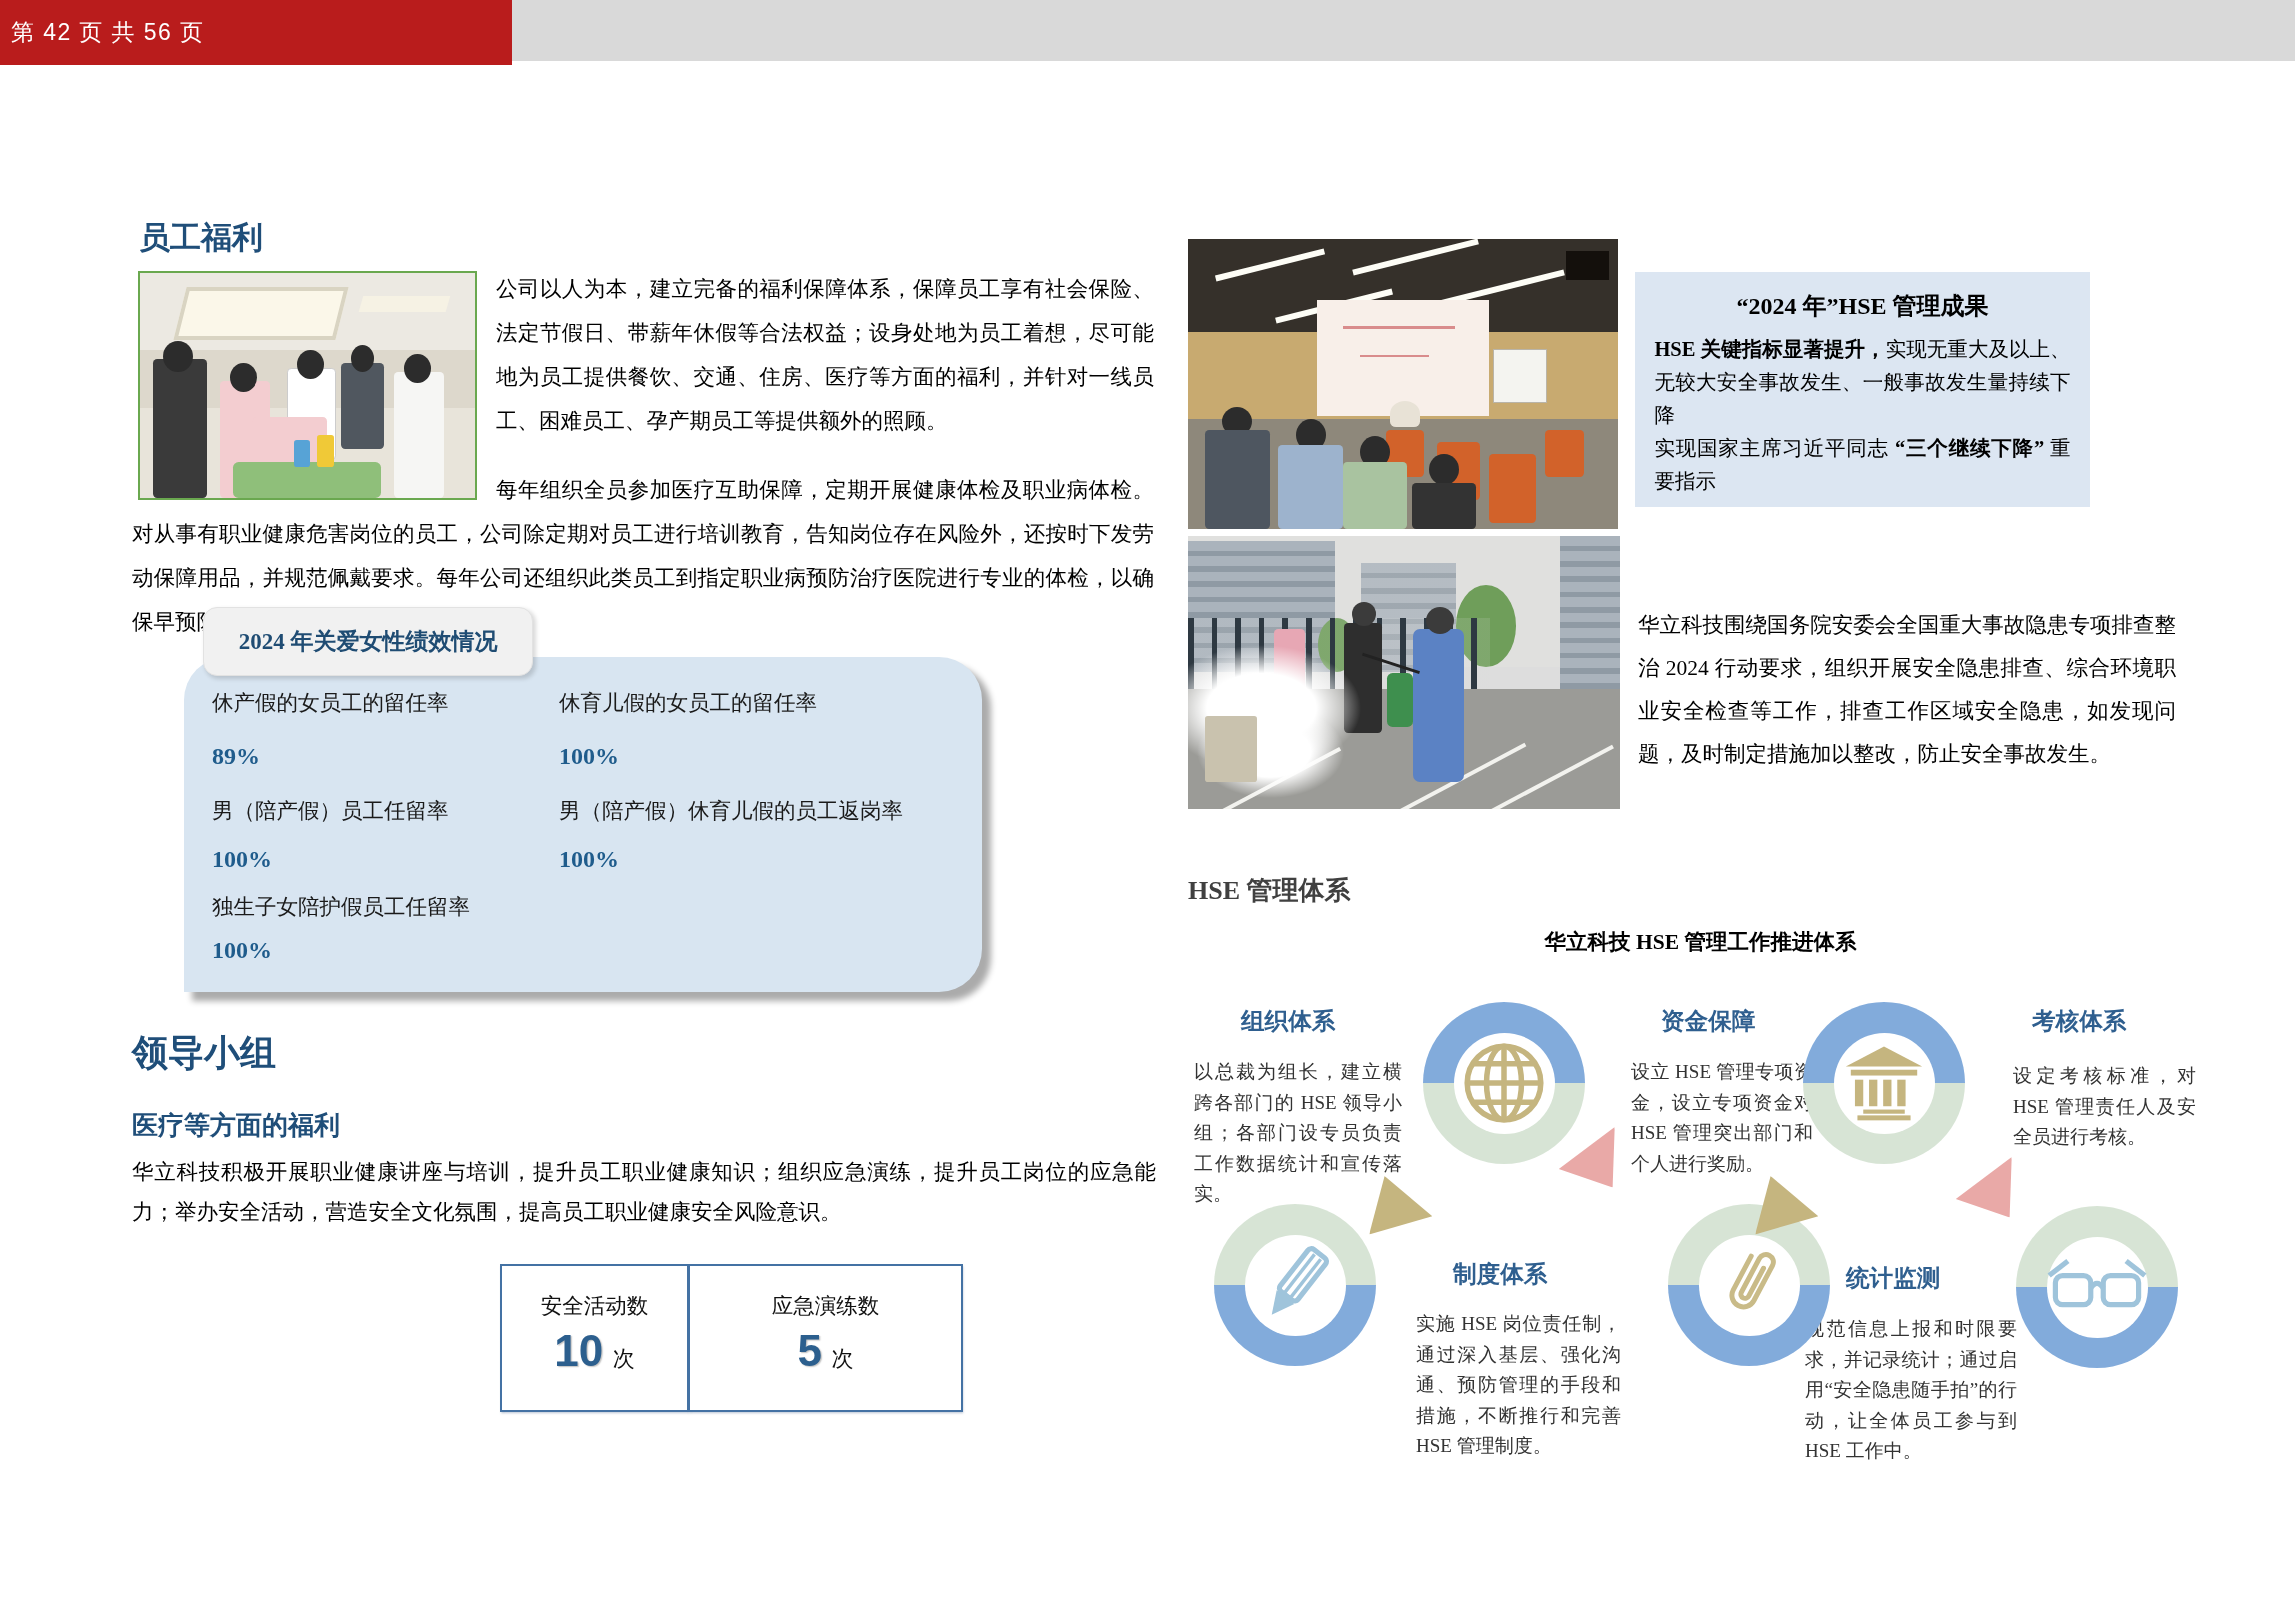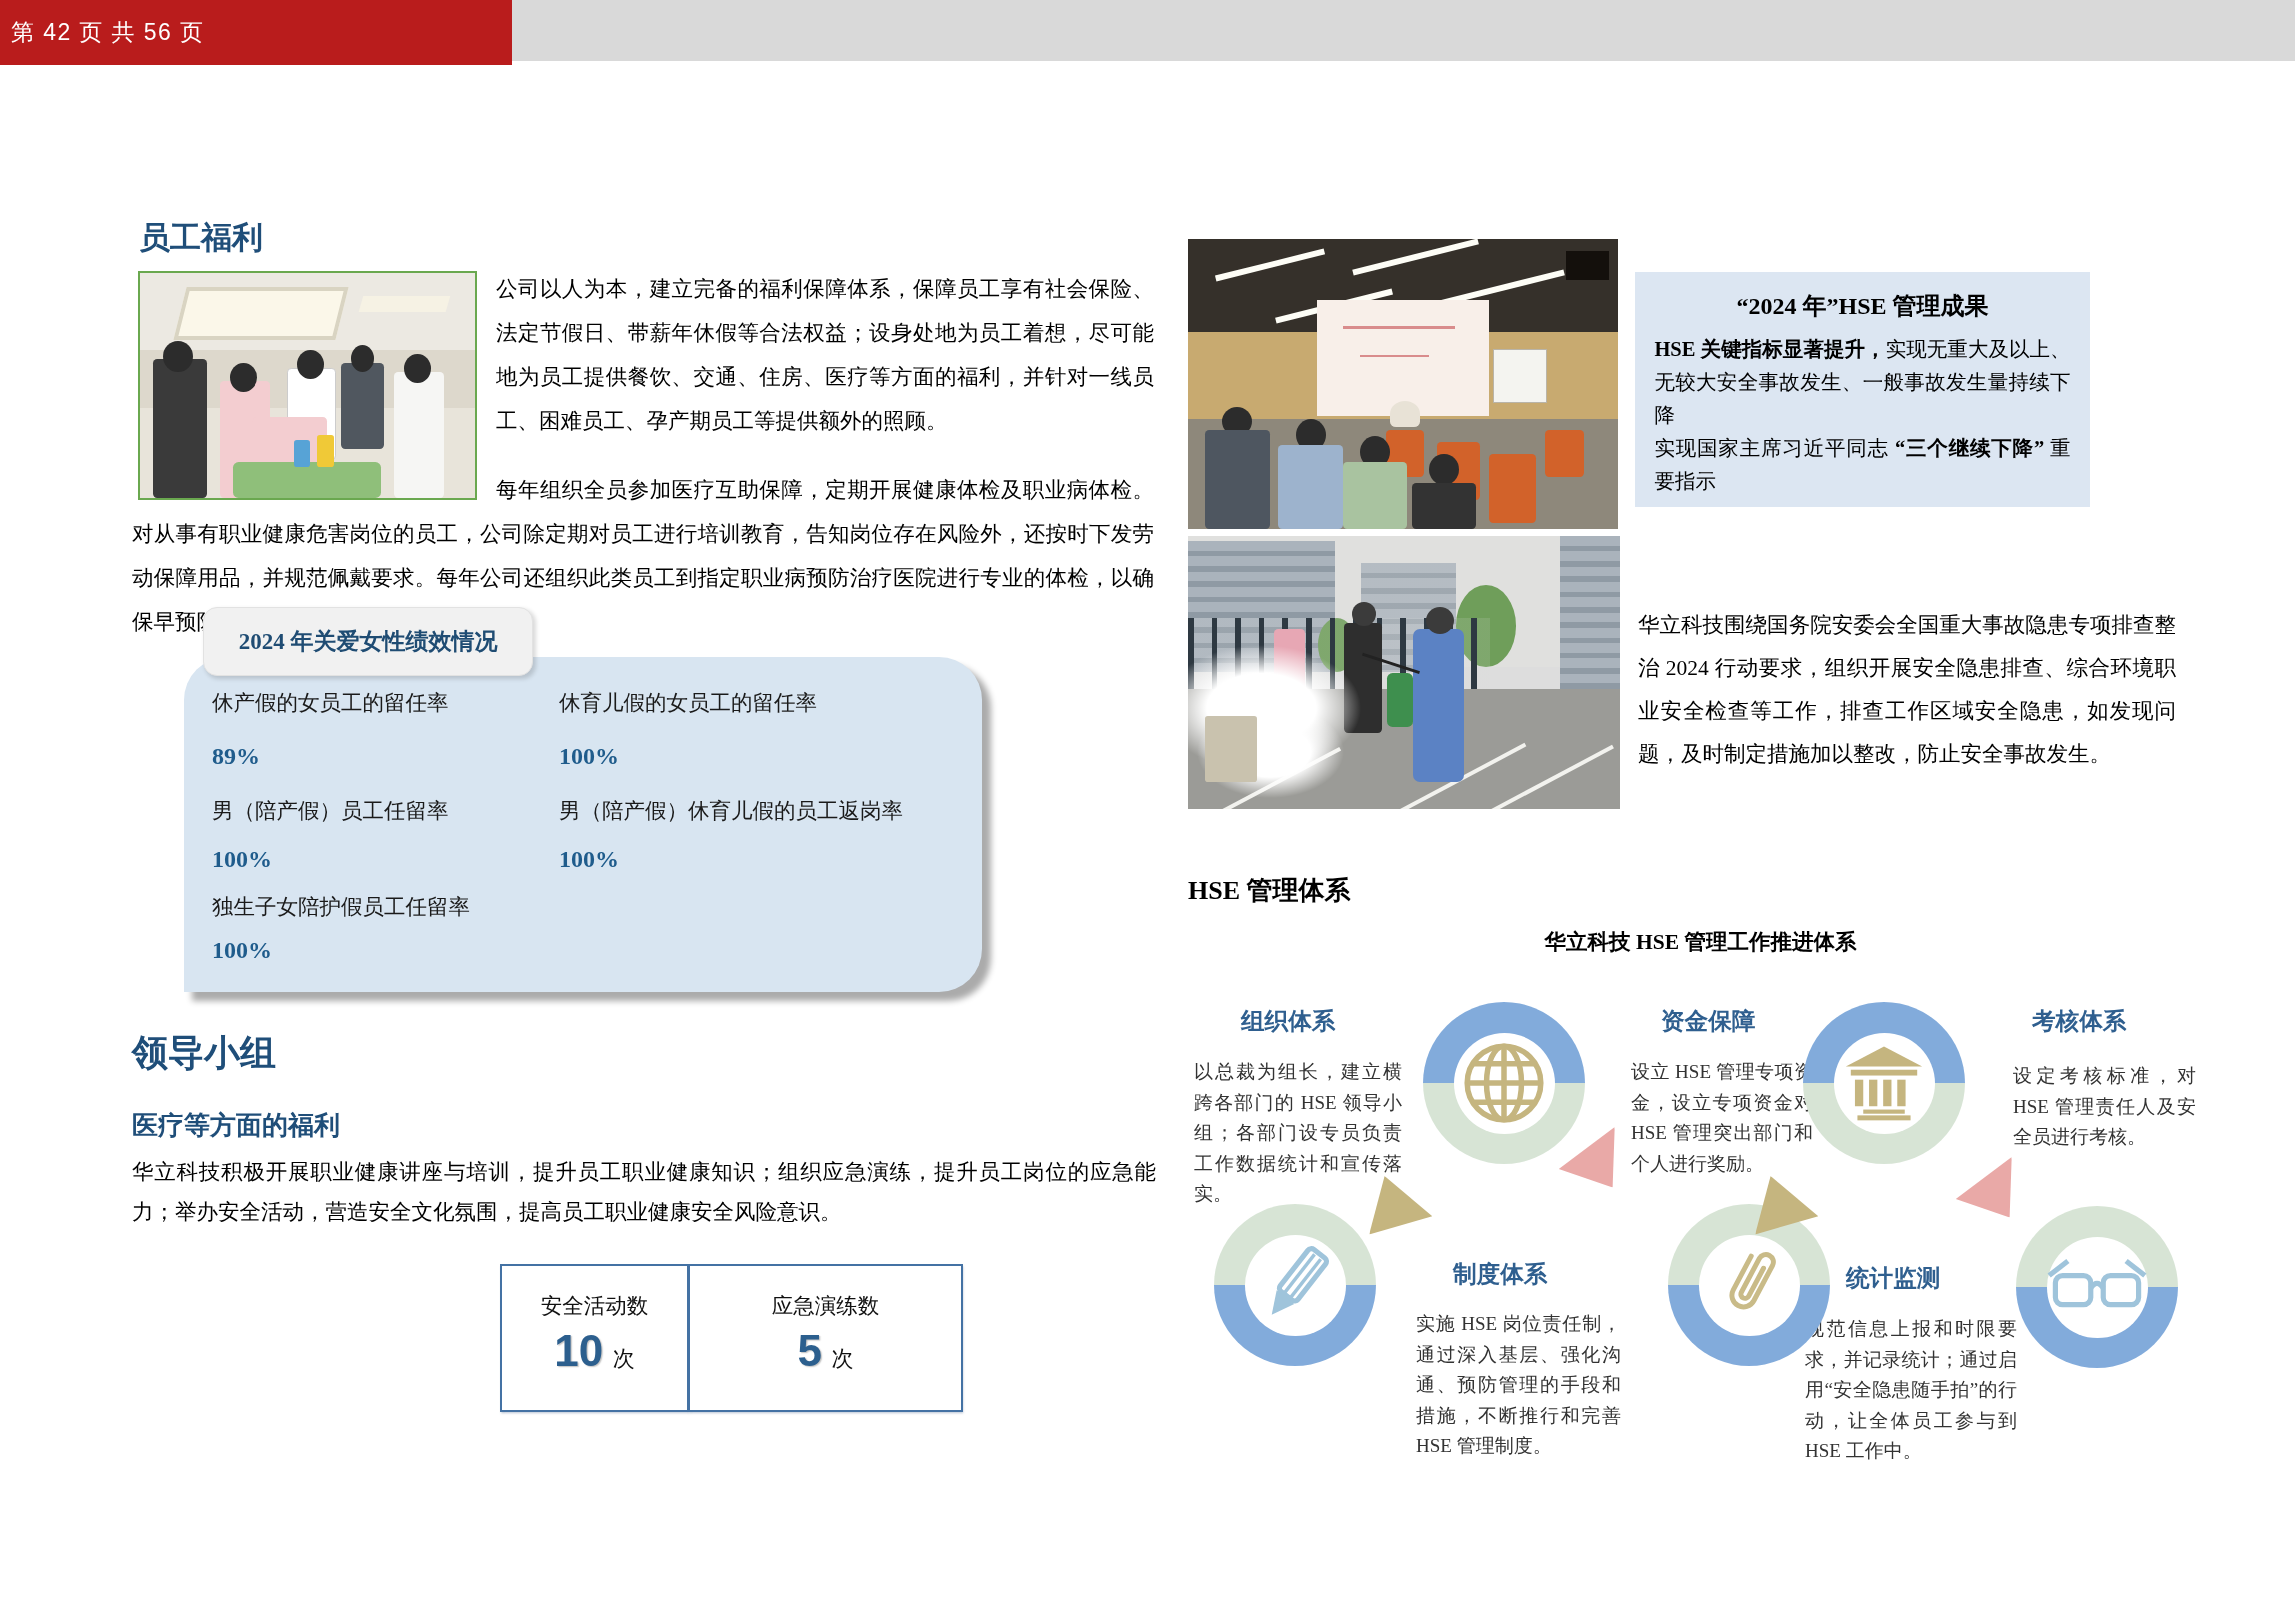--- a/index.html
+++ b/index.html
@@ -11,21 +11,21 @@
   .bar-black{left:0;top:0;width:512px;height:65px;background:#b91c1c;}
   .bar-black span{position:absolute;left:11px;top:16.7px;color:#fff;font-size:23px;
         font-family:"Liberation Sans","DejaVu Sans",sans-serif;letter-spacing:1.4px;}
   .bar-gray{left:512px;top:0;width:1783px;height:61px;background:#D9D9D9;}
 
   
   .h-blue{color:#1F4E79;font-weight:bold;}
   #welfare-heading{left:139px;top:186px;font-size:31px;margin-top:31px;}
   #health-heading{left:132px;top:1029px;font-size:36px;}
   #culture-heading{left:132px;top:1108px;font-size:26px;}
-  #hse-sys-heading{left:1188px;top:873px;font-size:26px;color:#000000;font-weight:bold;}
+  #hse-sys-heading{left:1188px;top:873px;font-size:26px;color:#404040;font-weight:bold;}
 
   
   #welfare-flow{left:132px;top:267px;width:1022px;font-size:21.5px;line-height:44px;text-align:justify;}
   #welfare-flow p{margin:0;}
   #welfare-flow p + p{margin-top:25px;}
   .photo-frame{float:left;width:335px;height:225px;border:2.8px solid #6AA84F;margin:4.2px 19.4px 9.7px 5.6px;
         position:relative;overflow:hidden;background:#e8e4da;}
 
   
   #female-tab{left:203px;top:607px;width:328px;height:67px;background:#F1F1F1;border:1.4px solid #E2E2E2;

